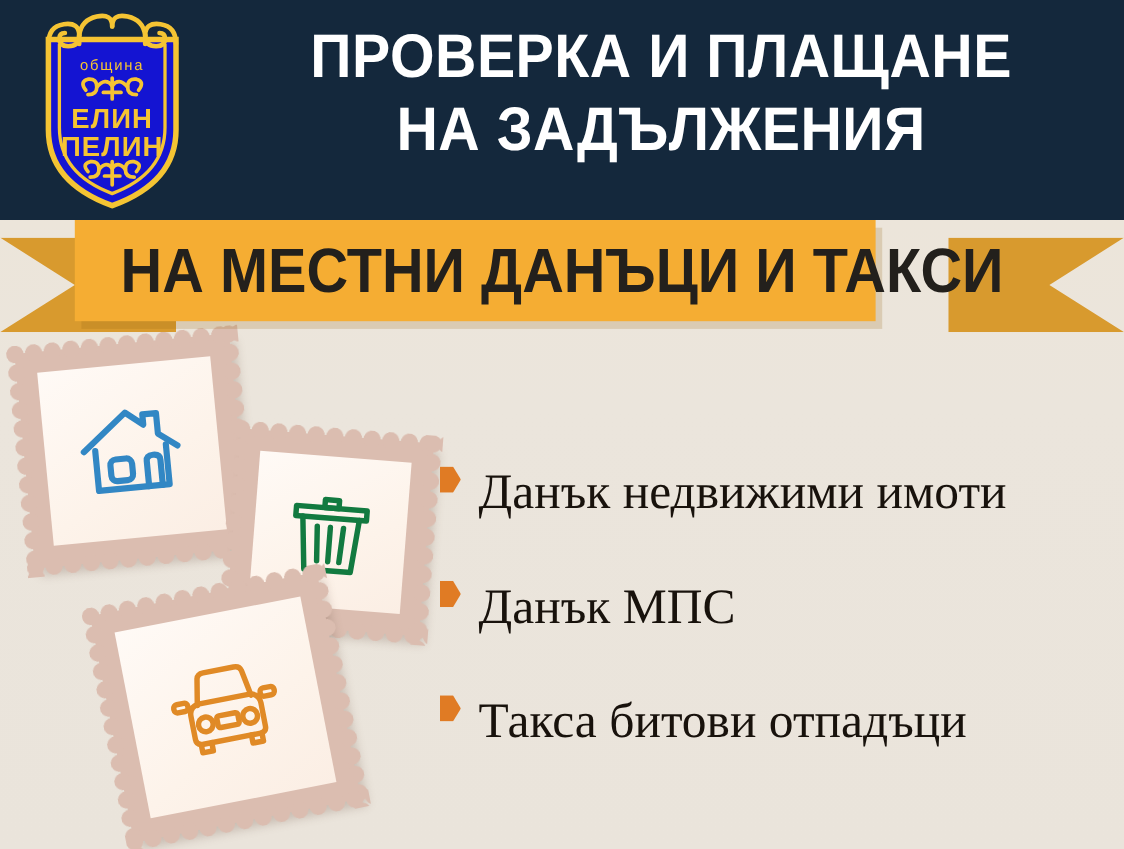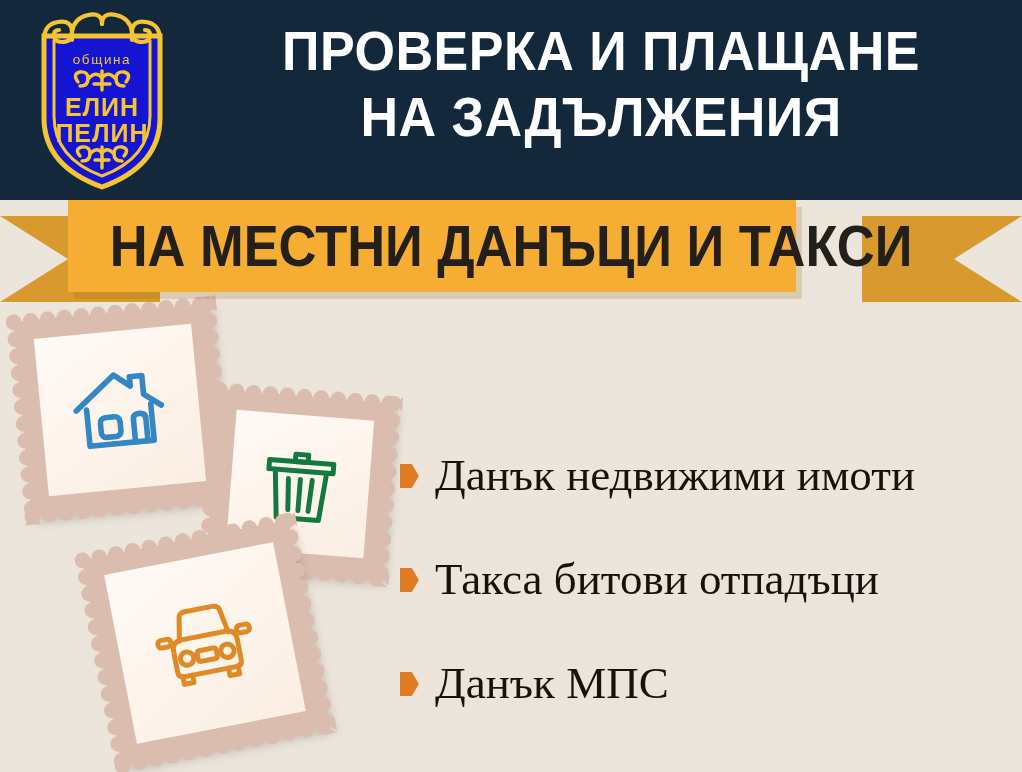--- a/index.html
+++ b/index.html
@@ -179,21 +179,20 @@
   
   .tax-list {
     position: absolute;
     left: 400px;
     top: 424px;
     width: 612px;
     z-index: 5;
   }
   .tax-item {
     display: flex;
-    align-items: center;
     height: 104px;
   }
   .bullet {
     flex: 0 0 auto;
     width: 19px;
     height: 24px;
     margin-right: 16px;
     background: #e07b24;
     clip-path: polygon(0 0, 62% 0, 100% 50%, 62% 100%, 0 100%);
   }
@@ -319,21 +318,21 @@
 
   </div>
 
   <div class="tax-list">
     <div class="tax-item">
       <span class="bullet"></span>
       <span class="tax-label">Данък недвижими имоти</span>
     </div>
     <div class="tax-item">
       <span class="bullet"></span>
-      <span class="tax-label">Такса битови отпадъци</span>
+      <span class="tax-label">Данък МПС</span>
     </div>
     <div class="tax-item">
       <span class="bullet"></span>
-      <span class="tax-label">Данък МПС</span>
+      <span class="tax-label">Такса битови отпадъци</span>
     </div>
   </div>
 
 </div>
 
 </body></html>

